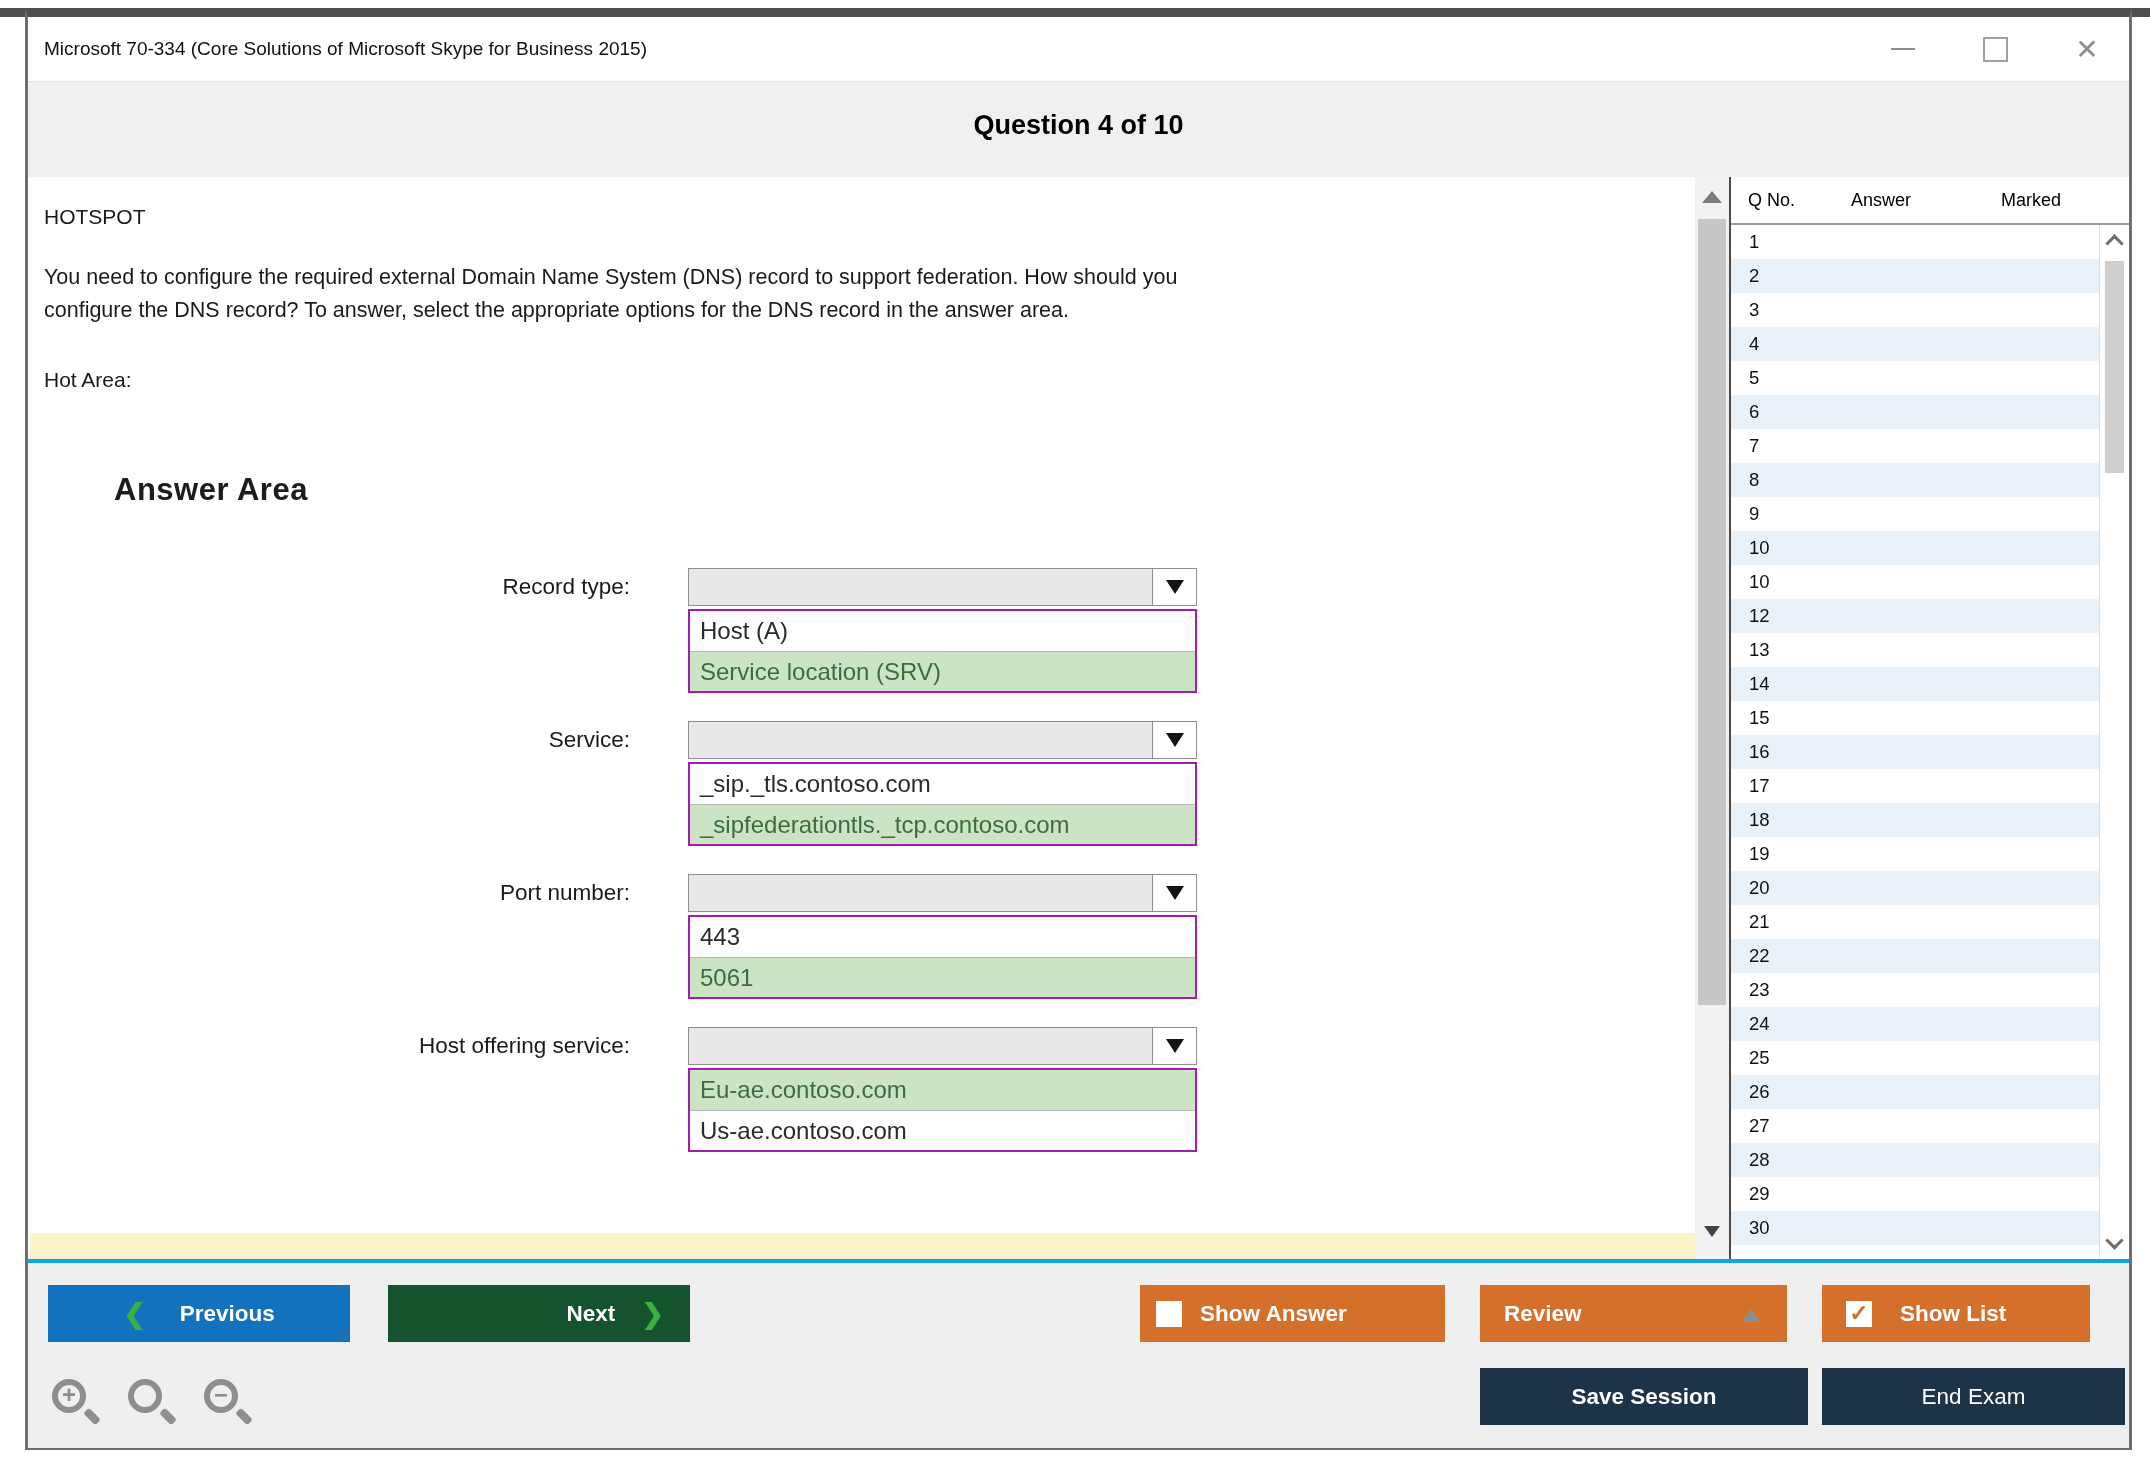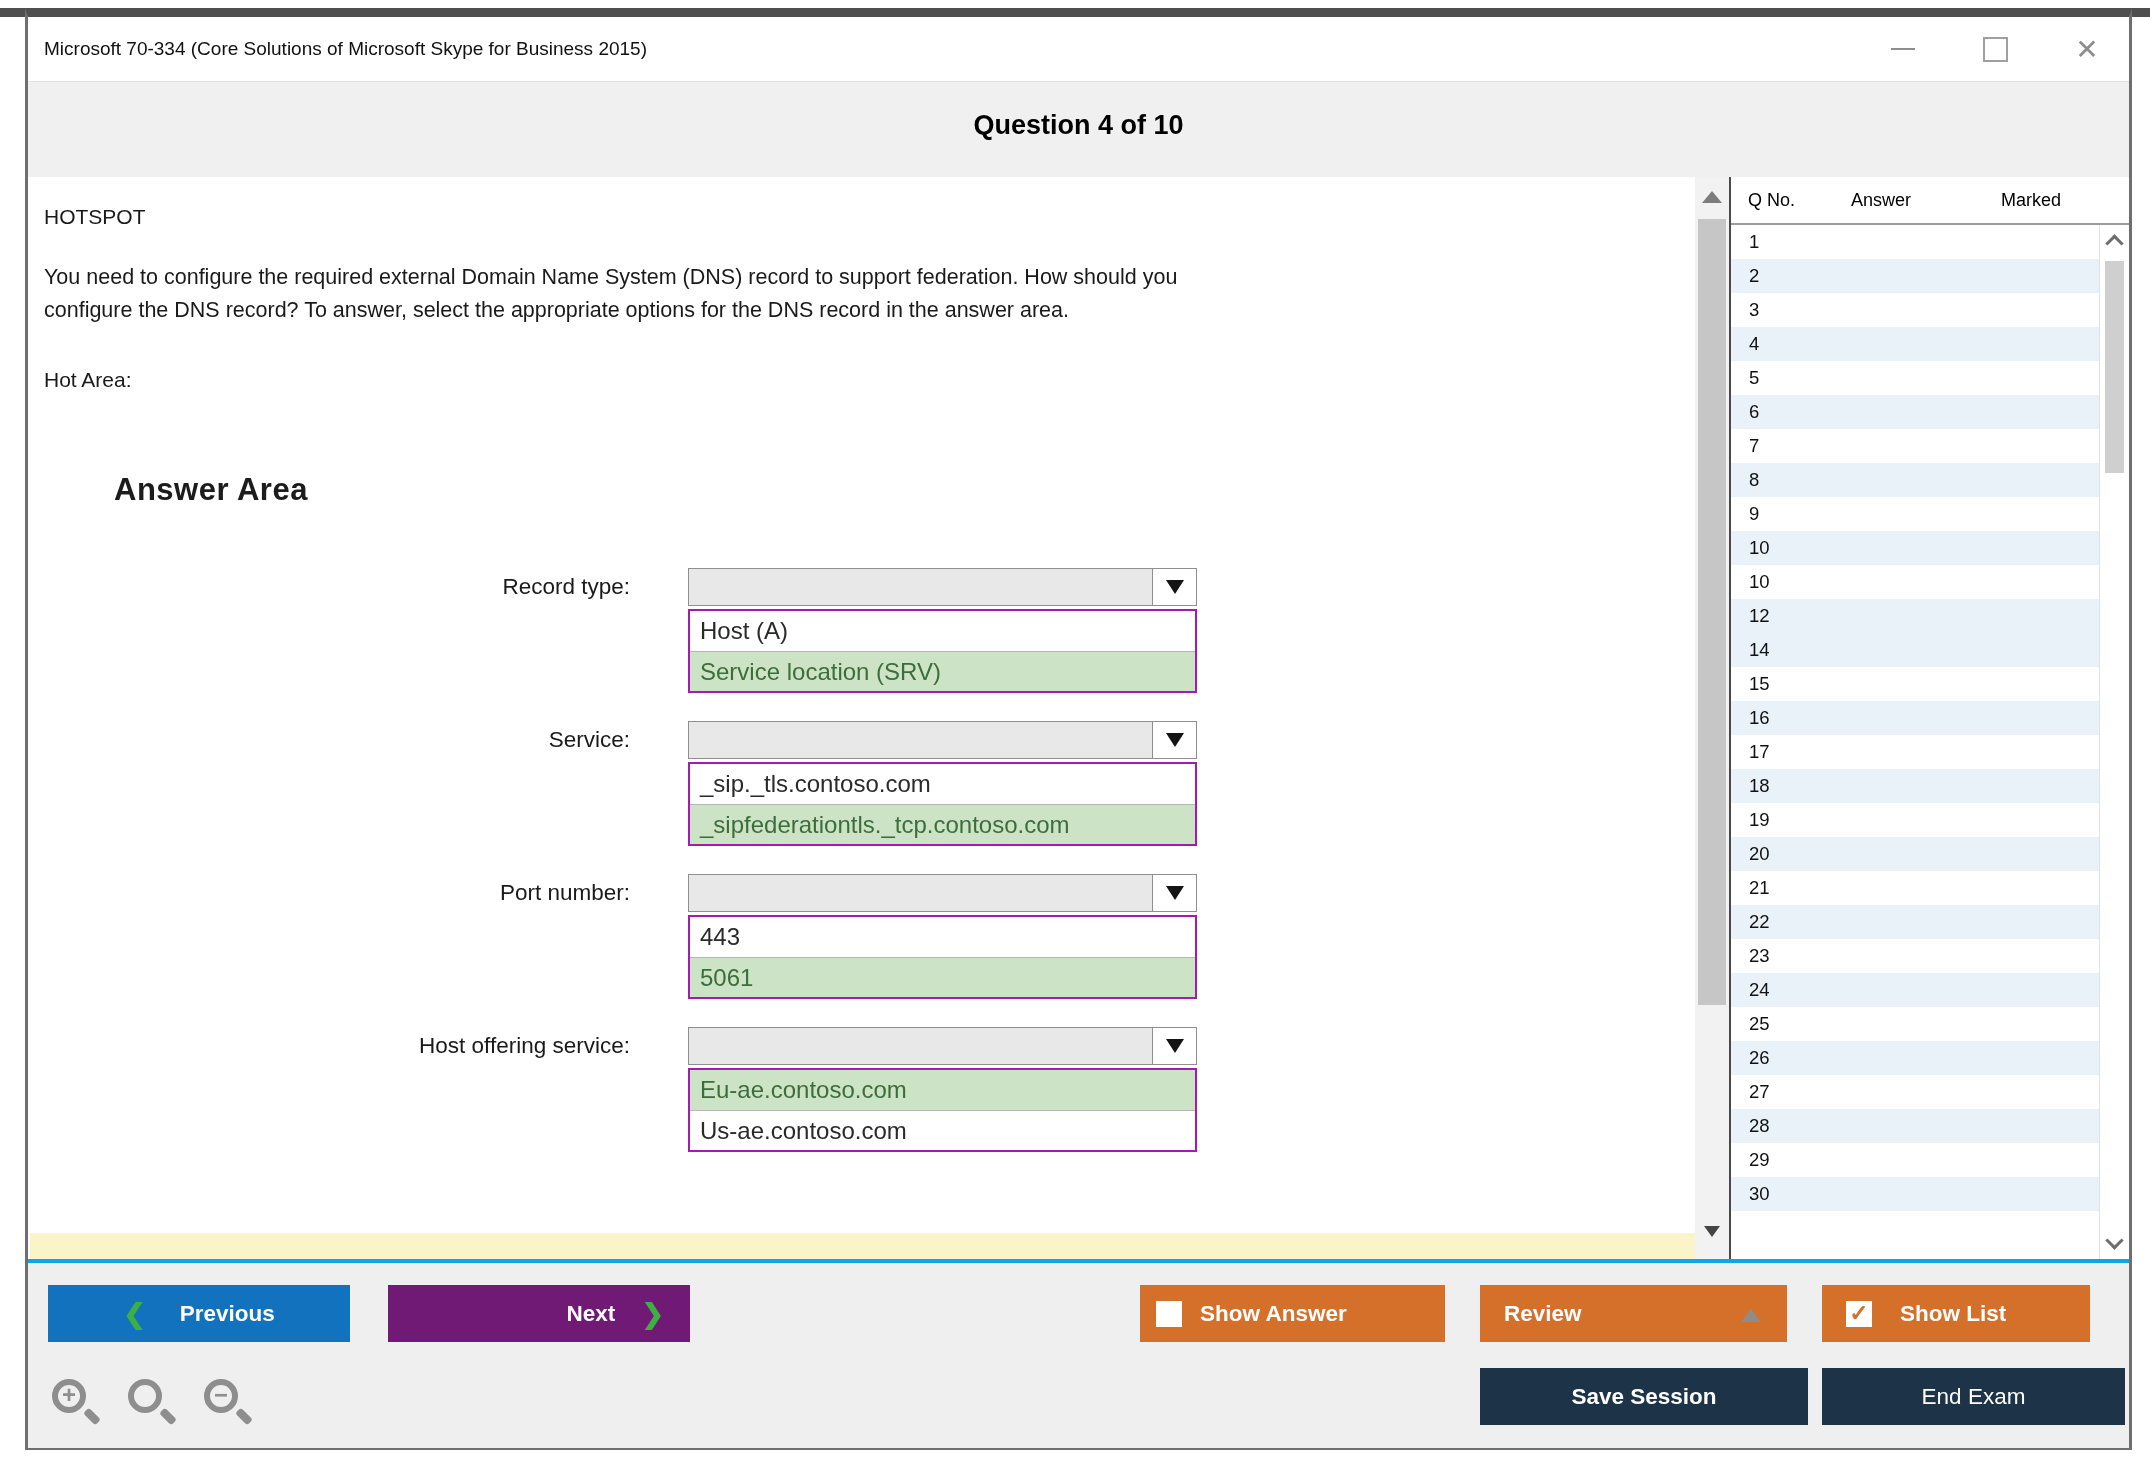--- a/index.html
+++ b/index.html
@@ -67,21 +67,21 @@
   .qlist-scroll { position:absolute; right:0; top:0; bottom:0; width:30px; background:#fff; border-left:1px solid #e2e2e2; }
   .chev { position:absolute; left:8px; width:13px; height:13px; }
   .chev-up { top:12px; border-left:3px solid #6e6e6e; border-top:3px solid #6e6e6e; transform:rotate(45deg); }
   .chev-down { bottom:12px; border-right:3px solid #6e6e6e; border-bottom:3px solid #6e6e6e; transform:rotate(45deg); }
   .qthumb { position:absolute; top:36px; left:5px; width:19px; height:212px; background:#cfcfcf; }
 
   
   .bottombar { height:189px; background:#efefef; border-top:4px solid #0ea5e9; position:relative; }
   .btn { position:absolute; height:57px; display:flex; align-items:center; font-size:22.5px; font-weight:bold; color:#fff; cursor:pointer; }
   .b-prev { left:20px; top:22px; width:302px; background:#1272bd; justify-content:center; gap:34px; }
-  .b-next { left:360px; top:22px; width:302px; background:#701a75; justify-content:flex-end; padding-right:26px; gap:26px; }
+  .b-next { left:360px; top:22px; width:302px; background:#14532d; justify-content:flex-end; padding-right:26px; gap:26px; }
   .chev-left::before  { content:"❮"; color:#3cb043; font-size:27px; font-weight:bold; }
   .chev-right::before { content:"❯"; color:#3cb043; font-size:27px; font-weight:bold; }
   .b-showans { left:1112px; top:22px; width:305px; background:#d4702a; padding-left:16px; gap:18px; }
   .b-review  { left:1452px; top:22px; width:307px; background:#d4702a; padding-left:24px; }
   .rev-tri { position:absolute; right:26px; top:24px; width:0; height:0;
              border-left:10px solid transparent; border-right:10px solid transparent; border-bottom:13px solid #8d8d8d; }
   .b-showlist { left:1794px; top:22px; width:268px; background:#d4702a; padding-left:24px; gap:28px; }
   .cb2 { width:26px; height:26px; background:#fff; flex:0 0 auto; display:flex; align-items:center; justify-content:center; }
   .cb2.checked::before { content:"✓"; color:#d4702a; font-size:23px; font-weight:bold; }
   .b-save { left:1452px; top:105px; width:328px; background:#1d3448; justify-content:center; font-weight:bold; }
@@ -205,20 +205,21 @@
           <div class="qrow">3</div>
           <div class="qrow alt">4</div>
           <div class="qrow">5</div>
           <div class="qrow alt">6</div>
           <div class="qrow">7</div>
           <div class="qrow alt">8</div>
           <div class="qrow">9</div>
           <div class="qrow alt">10</div>
           <div class="qrow">10</div>
           <div class="qrow alt">12</div>
+          <div class="qrow">13</div>
           <div class="qrow alt">14</div>
           <div class="qrow">15</div>
           <div class="qrow alt">16</div>
           <div class="qrow">17</div>
           <div class="qrow alt">18</div>
           <div class="qrow">19</div>
           <div class="qrow alt">20</div>
           <div class="qrow">21</div>
           <div class="qrow alt">22</div>
           <div class="qrow">23</div>

